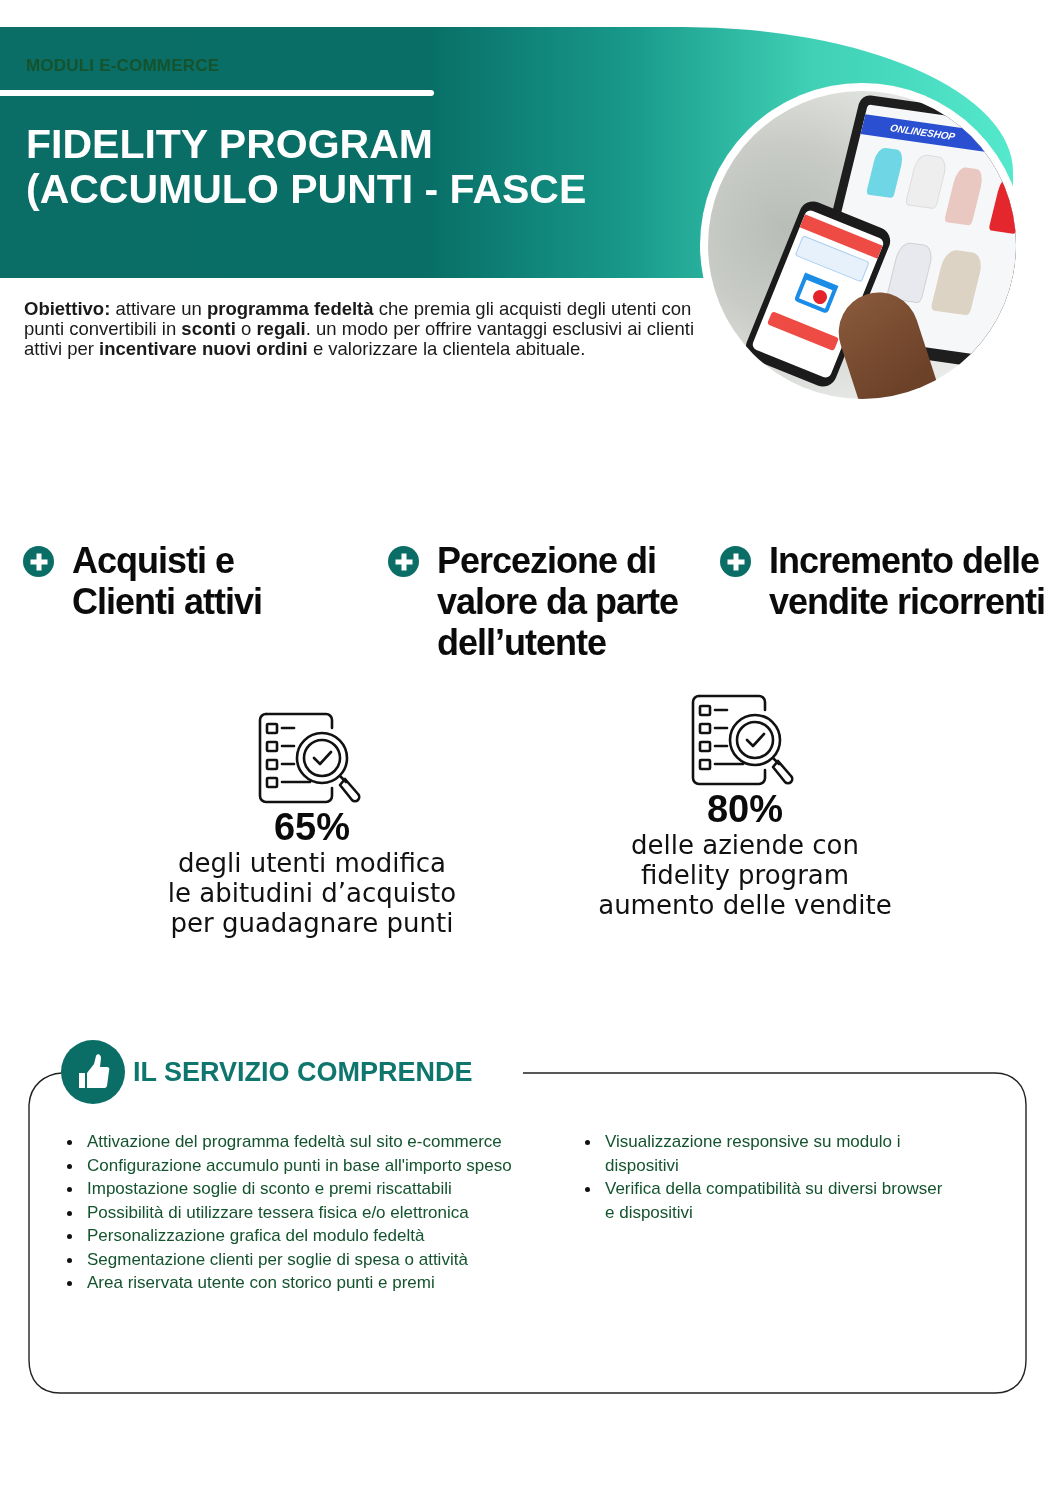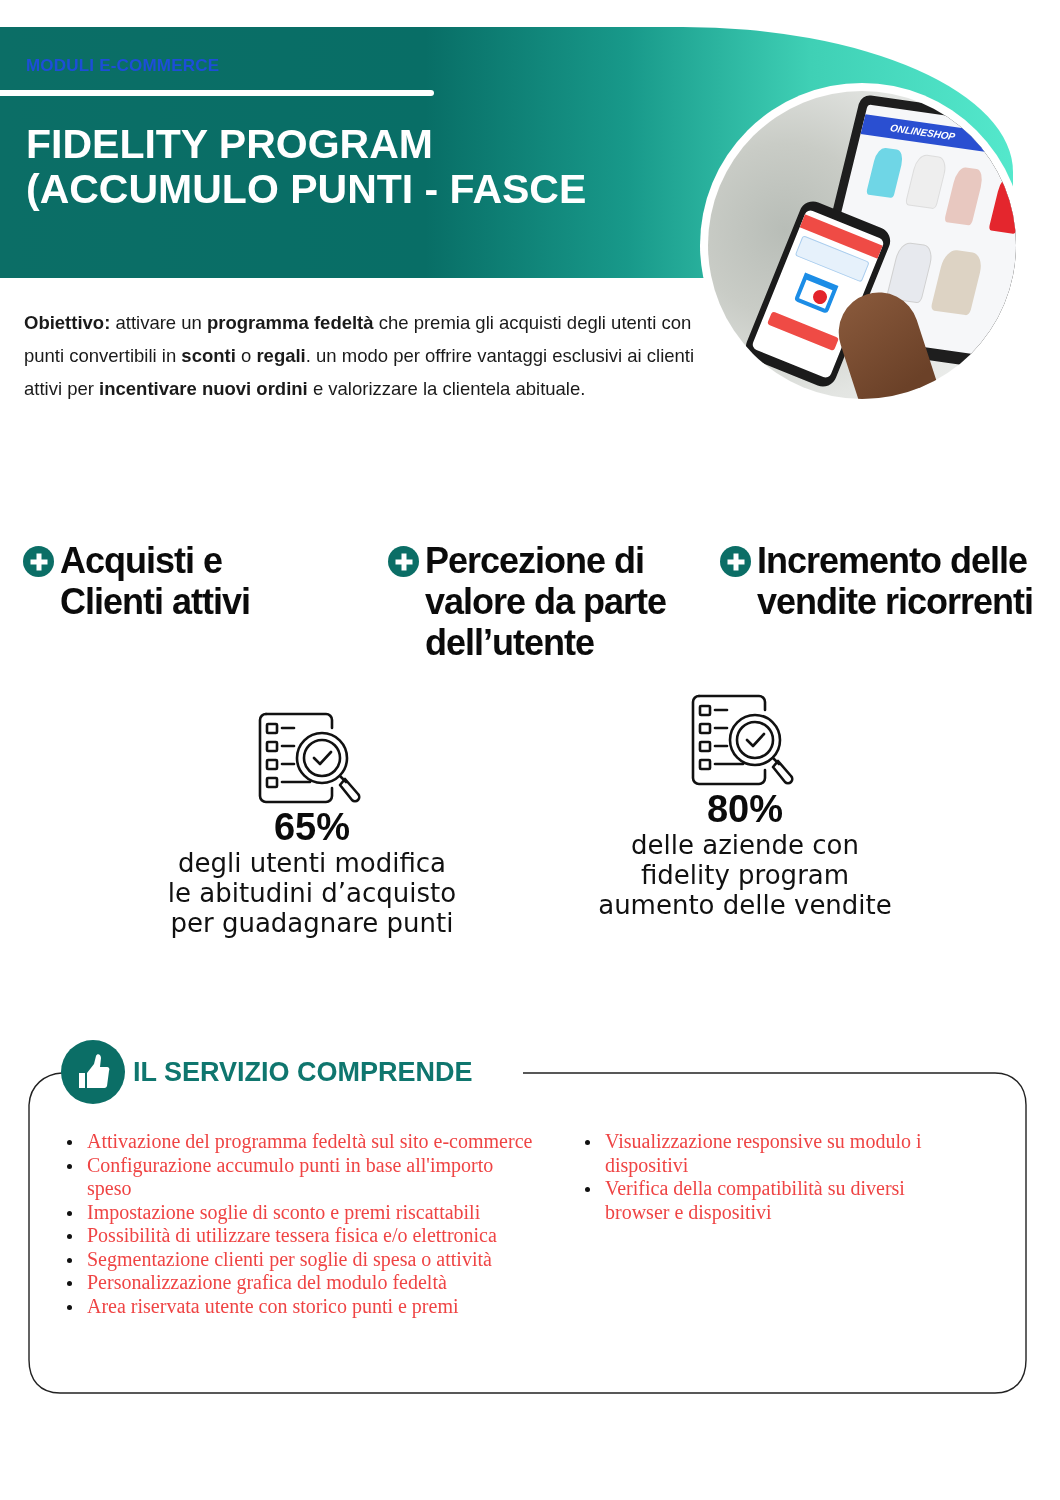--- a/index.html
+++ b/index.html
@@ -8,21 +8,21 @@
 
   
   .hero {
     position: absolute; left: 0; top: 27px; width: 1013px; height: 251px;
     background: linear-gradient(90deg, #0b6e66 0%, #086e66 42%, #18998a 62%, #3fd0b5 80%, #54e8cc 100%);
     border-top-right-radius: 330px 145px;
   }
   .kicker {
     position: absolute; left: 26px; top: 56px;
     font-family: "Liberation Sans", sans-serif; font-weight: 700; font-size: 17px;
-    color: #1d4ed8; letter-spacing: 0.2px;
+    color: #14532d; letter-spacing: 0.2px;
   }
   .kicker-rule {
     position: absolute; left: 0; top: 90px; width: 434px; height: 6px;
     background: #ffffff; border-radius: 0 3px 3px 0;
   }
   .title {
     position: absolute; left: 26px; top: 122px; width: 680px;
     font-family: "Liberation Sans", sans-serif; font-weight: 700; font-size: 41px;
     line-height: 45px; color: #ffffff;
   }
@@ -70,37 +70,37 @@
   }
   .cart-badge { position: absolute; left: 12px; top: 4px; width: 14px; height: 14px; border-radius: 50%; background: #e3242b; }
   .phone-btn { position: absolute; left: 6px; right: 6px; top: 108px; height: 14px; background: #ef4b45; border-radius: 3px; }
   .hand {
     position: absolute; left: 140px; top: 200px; width: 80px; height: 140px;
     background: linear-gradient(160deg, #8a5a3c 0%, #6b4128 70%); border-radius: 40px 40px 10px 10px; transform: rotate(-18deg);
   }
 
   
   .objective {
-    position: absolute; left: 24px; top: 306px; width: 700px;
-    font-family: "Liberation Sans", sans-serif; font-size: 18.5px; line-height: 33px; color: #1a1a1a;
+    position: absolute; left: 24px; top: 299px; width: 700px;
+    font-family: "Liberation Sans", sans-serif; font-size: 18.5px; line-height: 20px; color: #1a1a1a;
   }
   .objective b { font-weight: 700; }
 
   
   .benefit { position: absolute; top: 540px; display: flex; }
   .benefit .plus {
     width: 31px; height: 31px; border-radius: 50%; background: #0b6e66; position: relative; margin-top: 6px; flex: none;
   }
   .benefit .plus::before, .benefit .plus::after {
     content: ""; position: absolute; background: #fff; left: 50%; top: 50%; transform: translate(-50%, -50%);
   }
   .benefit .plus::before { width: 17px; height: 5px; }
   .benefit .plus::after { width: 5px; height: 17px; }
   .benefit .btext {
-    margin-left: 6px; font-family: "Liberation Sans", sans-serif; font-weight: 700; font-size: 36px; line-height: 41px;
+    margin-left: 18px; font-family: "Liberation Sans", sans-serif; font-weight: 700; font-size: 36px; line-height: 41px;
     color: #0b0b0b; letter-spacing: -1px;
   }
   .b1 { left: 23px; }   .b1 .btext { width: 270px; }
   .b2 { left: 388px; }  .b2 .btext { width: 300px; }
   .b3 { left: 720px; }  .b3 .btext { width: 300px; }
 
   
   .stat { position: absolute; text-align: center; }
   .stat-icon { display: block; margin: 0 auto; }
   .stat-value {
@@ -116,21 +116,21 @@
   .svc-frame { position: absolute; left: 0; top: 1030px; width: 1060px; height: 380px; }
   .svc-badge {
     position: absolute; left: 61px; top: 1040px; width: 64px; height: 64px; border-radius: 50%; background: #0b6e66;
   }
   .svc-title {
     position: absolute; left: 133px; top: 1055px;
     font-family: "Liberation Sans", sans-serif; font-weight: 700; font-size: 27px; line-height: 34px; color: #0f766e;
   }
   .svc-list {
     position: absolute; list-style: none;
-    font-family: Liberation Serif, serif; font-size: 20px; line-height: 23.5px; color: #ef4444;
+    font-family: Liberation Sans, sans-serif; font-size: 17px; line-height: 23.5px; color: #14532d;
   }
   .svc-list li { position: relative; padding-left: 22px; }
   .svc-list li::before {
     content: ""; position: absolute; left: 2px; top: 10px; width: 5px; height: 5px; border-radius: 50%; background: #111;
   }
   .col1 { left: 65px; top: 1130px; width: 470px; }
   .col2 { left: 583px; top: 1130px; width: 360px; }
 </style>
 </head>
 <body>
@@ -247,20 +247,20 @@
     <path d="M26 33 L33 24 L35 16 C36 13 40 14 40 18 L39 27 L46 27 C48 27 49 29 48 31 L46 46 C45 48 44 48 42 48 L26 48 Z" fill="#ffffff"></path>
   </svg>
 </div>
 <div class="svc-title">IL SERVIZIO COMPRENDE</div>
 
 <ul class="svc-list col1">
   <li>Attivazione del programma fedeltà sul sito e-commerce</li>
   <li>Configurazione accumulo punti in base all'importo speso</li>
   <li>Impostazione soglie di sconto e premi riscattabili</li>
   <li>Possibilità di utilizzare tessera fisica e/o elettronica</li>
+  <li>Personalizzazione grafica del modulo fedeltà</li>
   <li>Segmentazione clienti per soglie di spesa o attività</li>
-  <li>Personalizzazione grafica del modulo fedeltà</li>
   <li>Area riservata utente con storico punti e premi</li>
 </ul>
 <ul class="svc-list col2">
   <li>Visualizzazione responsive su modulo i dispositivi</li>
   <li>Verifica della compatibilità su diversi browser e dispositivi</li>
 </ul>
 
 </body></html>

